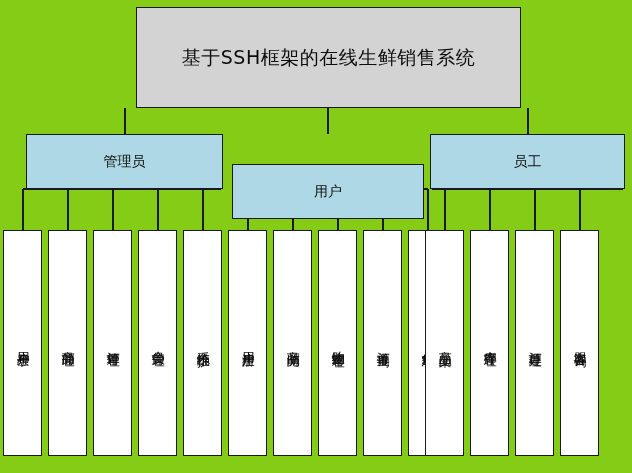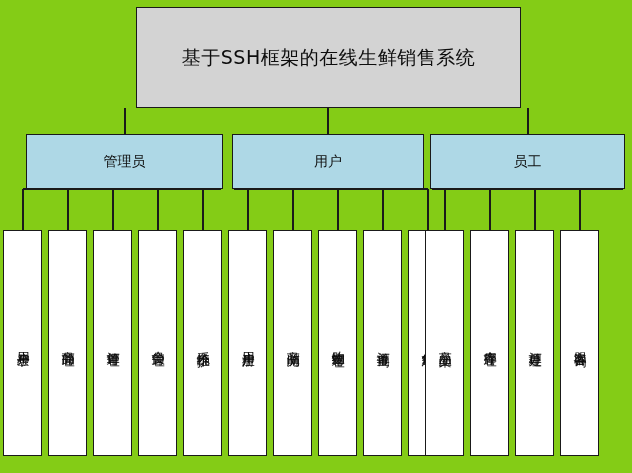--- a/index.html
+++ b/index.html
@@ -118,21 +118,21 @@
     </div>
 
   <div class="node node-root">
     <span>基于SSH框架的在线生鲜销售系统</span>
   </div>
 
   <div id="groups-layer">
       <div class="node node-group" style="left: 26px; width: 197px;">
         <span>管理员</span>
       </div>
-      <div class="node node-group" style="left: 232px; width: 192px;">
+      <div class="node node-group" style="left: 232px; width: 192px; margin-top: 30px;">
         <span>用户</span>
       </div>
       <div class="node node-group" style="left: 430px; width: 195px; align-items: center;">
         <span>员工</span>
       </div>
     </div>
   <div id="leaves-layer">
       <div class="node node-leaf" style="left: 3px; width: 39px;">
         <span class="leaf-text">用户登录</span>
       </div>

